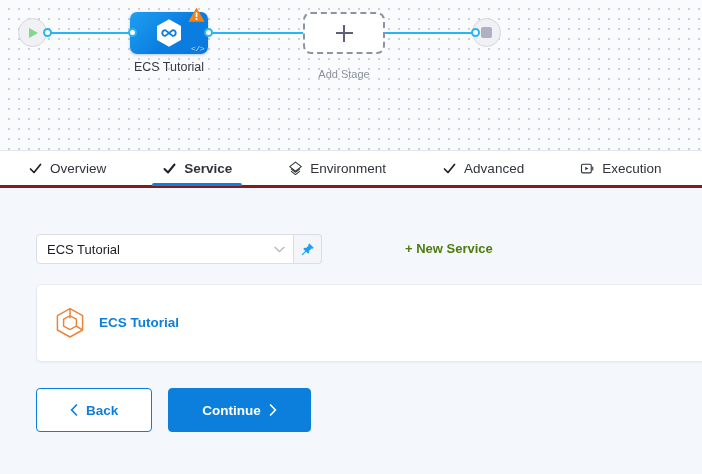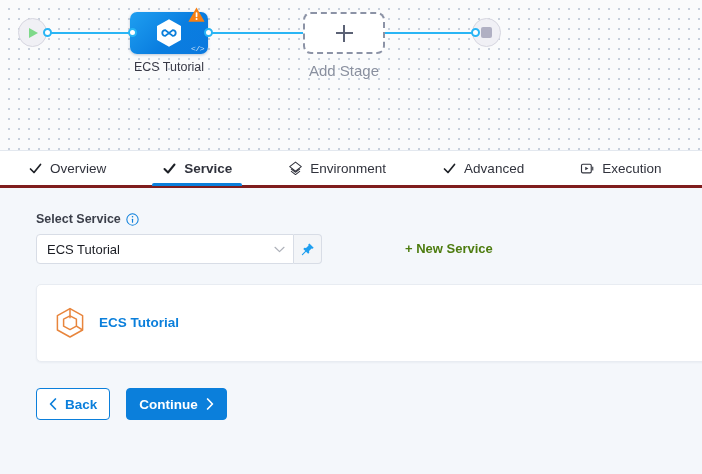--- a/index.html
+++ b/index.html
@@ -163,24 +163,24 @@
   .plus::before, .plus::after {
     content: "";
     position: absolute;
     background: #5b6275;
   }
   .plus::before { left: 7.5px; top: 0; width: 2px; height: 17px; }
   .plus::after  { top: 7.5px; left: 0; height: 2px; width: 17px; }
   .add-label {
     position: absolute;
     left: 303px;
-    top: 62px;
+    top: 68px;
     width: 82px;
     text-align: center;
-    font-size: 15px;
+    font-size: 11px;
     color: #8a909f;
     white-space: nowrap;
   }
 
   
   .tabs {
     position: relative;
     height: 37px;
     background: #ffffff;
     border-bottom: 3px solid #7f1d1d;
@@ -323,28 +323,28 @@
 
   .footer-btns {
     position: absolute;
     left: 36px;
     top: 200px;
     display: flex;
     align-items: center;
     gap: 16px;
   }
   .btn {
-    height: 32px;
+    height: 44px;
     border-radius: 4px;
     font-size: 13.5px;
     font-weight: bold;
     display: inline-flex;
     align-items: center;
     gap: 8px;
-    padding: 0 12px;
+    padding: 0 33px;
     box-sizing: border-box;
     cursor: pointer;
     border: 1px solid transparent;
   }
   .btn-back {
     background: #ffffff;
     border-color: #0b7fdb;
     color: #0b7fdb;
   }
   .btn-continue {
@@ -447,30 +447,20 @@
         <path d="M13.6 6.4 v3.2" stroke="#31333d" stroke-width="1.2" stroke-linecap="round"></path>
       </svg>
     </span>
     <span>Execution</span>
   </div>
 
 </div>
 
 <div class="content">
 
-  <div class="field-label">
-    <span>Select Service</span>
-    <span class="info-ico">
-      <svg viewBox="0 0 14 14" width="13" height="13">
-        <circle cx="7" cy="7" r="6.1" fill="none" stroke="#0b7fdb" stroke-width="1.1"></circle>
-        <rect x="6.4" y="6.1" width="1.25" height="4.4" rx="0.6" fill="#0b7fdb"></rect>
-        <circle cx="7.02" cy="4.1" r="0.85" fill="#0b7fdb"></circle>
-      </svg>
-    </span>
-  </div>
 
   <div class="select-row">
     <div class="select-box">
       <span title="Select Service">ECS Tutorial</span>
       <svg class="chev-down" viewBox="0 0 11 7">
         <path d="M1 1.3 L5.5 5.6 L10 1.3" fill="none" stroke="#6a7180" stroke-width="1.2" stroke-linecap="round" stroke-linejoin="round"></path>
       </svg>
     </div>
     <div class="pin-btn">
       <svg viewBox="0 0 16 16" width="14" height="14">

